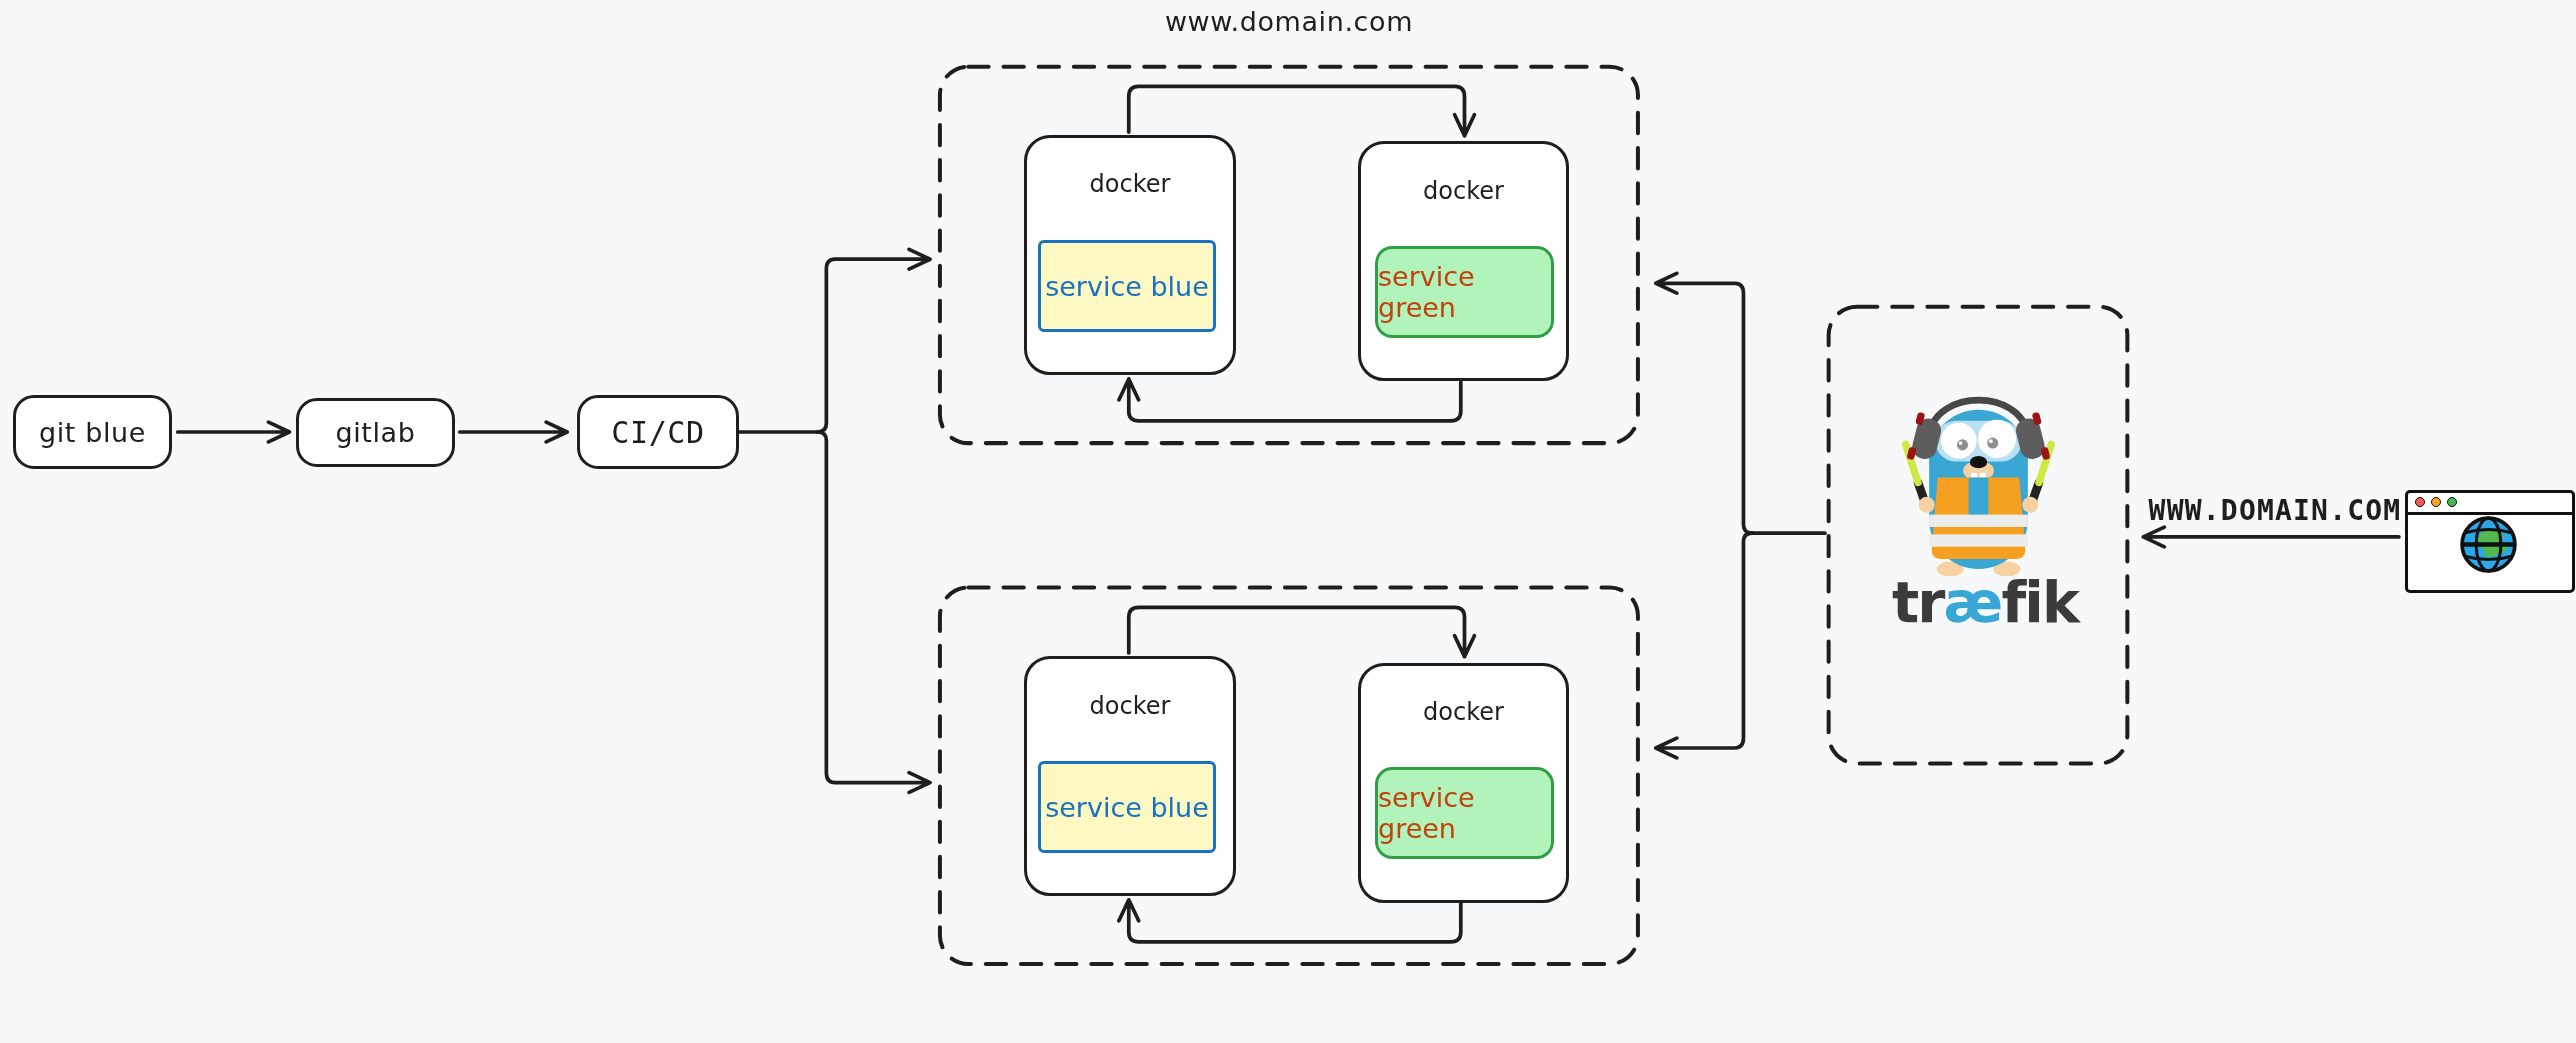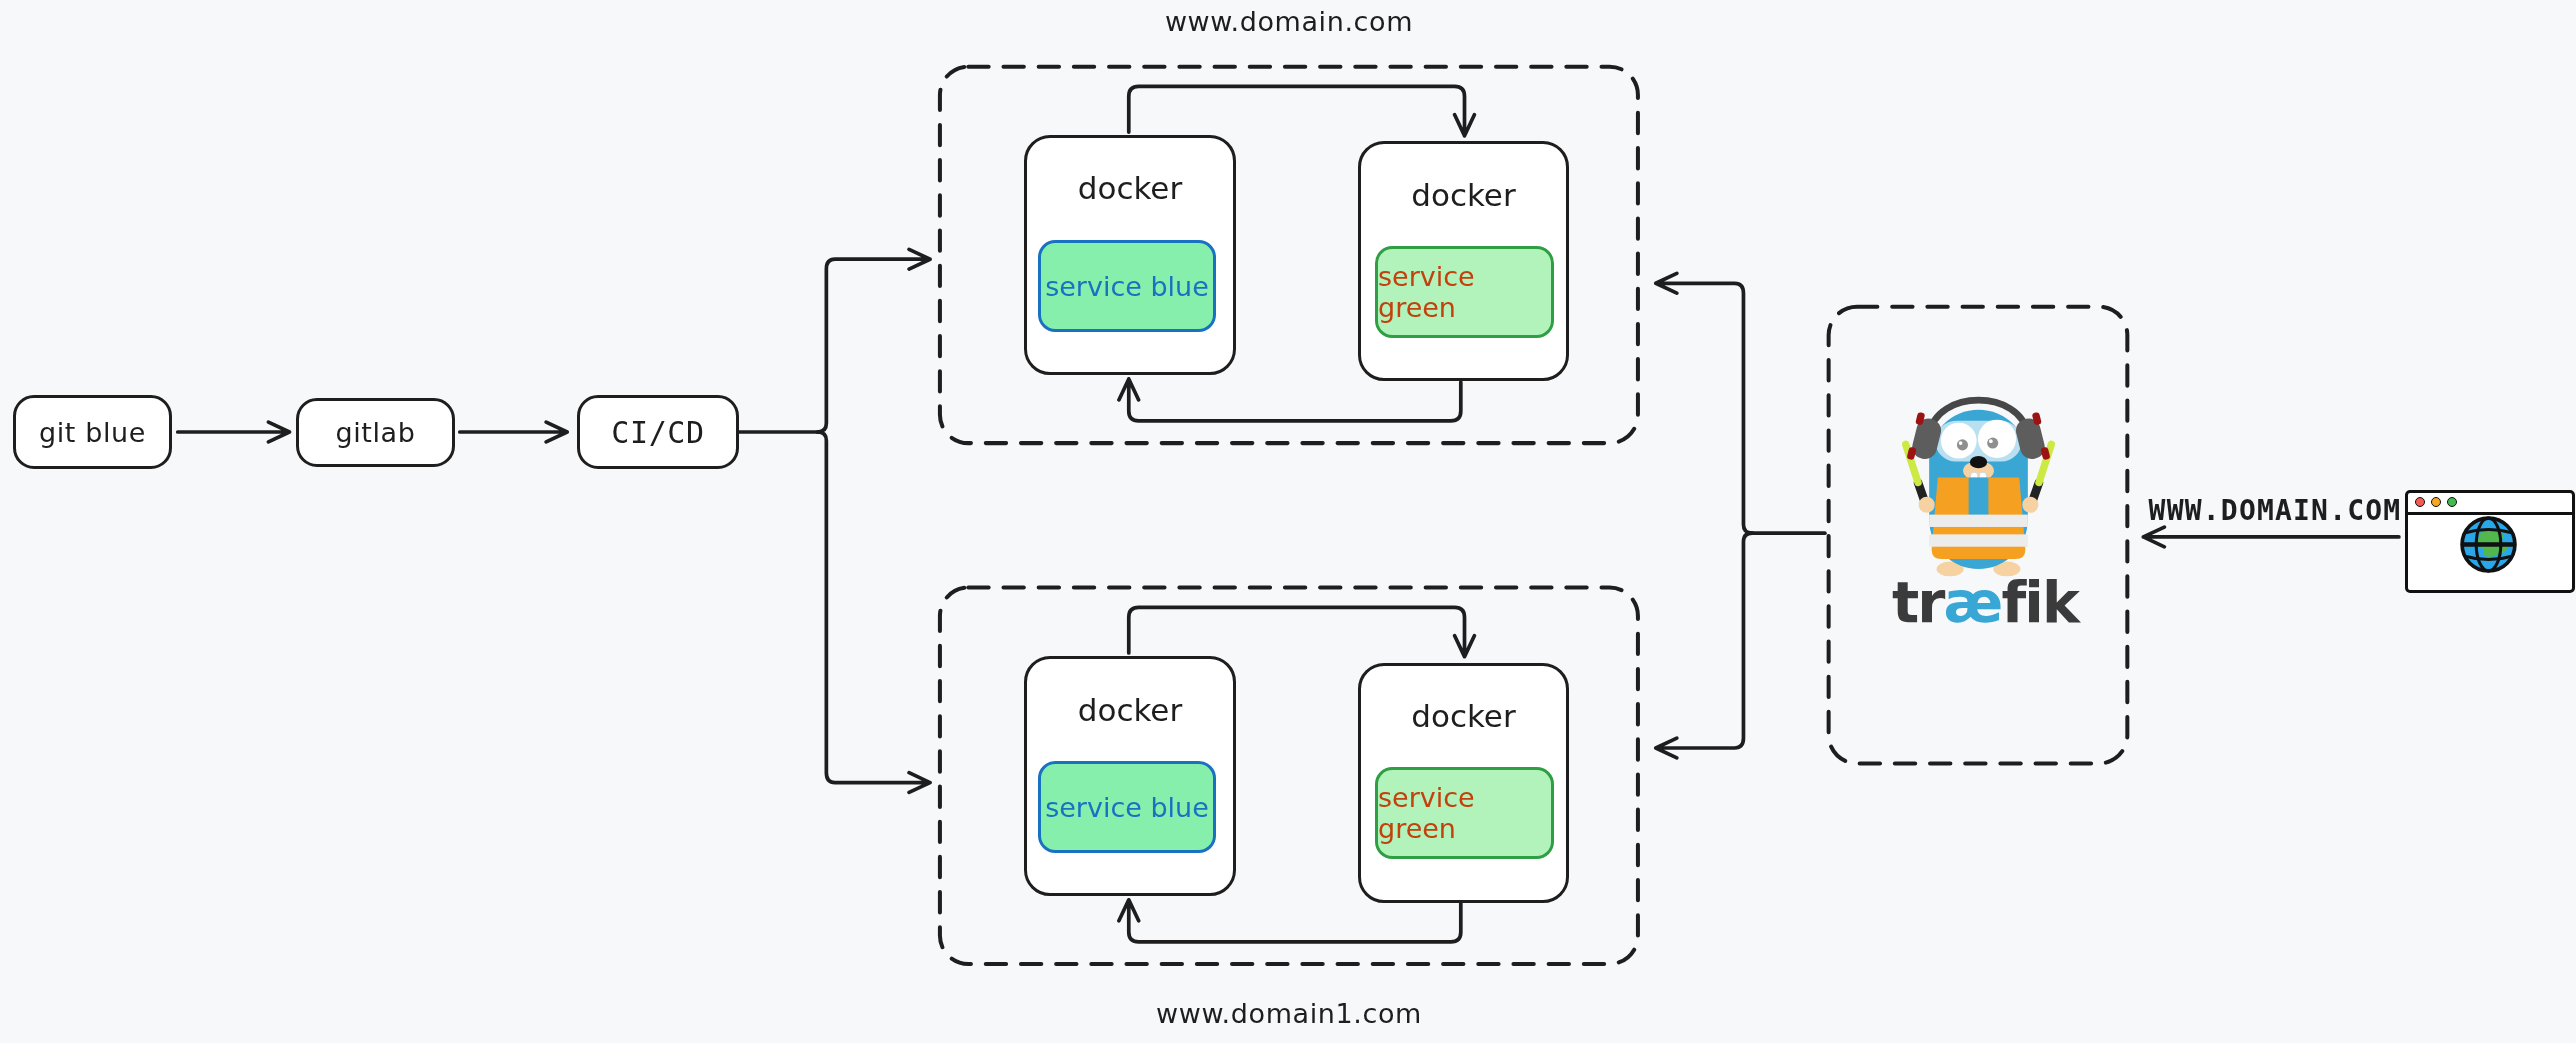--- a/index.html
+++ b/index.html
@@ -7,25 +7,25 @@
           font-family:"DejaVu Sans",sans-serif;color:#1e1e1e;overflow:hidden;}
   .abs{position:absolute;box-sizing:border-box;}
   svg.overlay{position:absolute;left:0;top:0;width:2576px;height:1043px;}
 
   .node{position:absolute;box-sizing:border-box;border:3.1px solid #1e1e1e;border-radius:21px;
         background:#ffffff;display:flex;align-items:center;justify-content:center;
         font-size:27px;letter-spacing:0.6px;}
   .mono{font-family:"DejaVu Sans Mono",monospace;}
 
   .docker-box{position:absolute;box-sizing:border-box;border:3.7px solid #1e1e1e;border-radius:26px;background:#ffffff;}
-  .docker-title{position:absolute;text-align:center;font-size:31px;}
+  .docker-title{position:absolute;text-align:center;font-size:24px;}
 
   .service{position:absolute;box-sizing:border-box;border:3.1px solid;border-radius:17.3px;
            display:flex;align-items:center;justify-content:center;font-size:27px;}
-  .service.blue{background:#86efac;border-color:#1971c2;color:#1971c2;}
+  .service.blue{background:#fef9c3;border-color:#1971c2;color:#1971c2;border-radius:6px;}
   .service.green{background:#b2f2bb;border-color:#2f9e44;color:#c2410c;}
 
   .domain-label{position:absolute;text-align:center;font-size:27px;letter-spacing:0.6px;}
   .request-label{position:absolute;text-align:center;font-size:28px;font-weight:bold;letter-spacing:1.2px;}
 
   .wordmark{position:absolute;text-align:right;font-size:57px;font-weight:bold;letter-spacing:-1.9px;color:#3b3b3b;}
   .wordmark .ae{color:#38a7d5;}
 
   .browser{position:absolute;border:3.1px solid #111;border-radius:5px;background:#fff;}
   .browser-titlebar{height:18.5px;border-bottom:3.1px solid #111;display:flex;align-items:center;gap:5.6px;padding-left:7.4px;}
@@ -82,21 +82,20 @@
   <div class="service blue" style="left:1038px;top:240px;width:178px;height:92px;">
     <span>service blue</span>
   </div>
 
   <div class="docker-box" style="left:1358px;top:141px;width:211px;height:240px;"></div>
   <div class="docker-title" style="left:1358px;top:177px;width:211px;">docker</div>
   <div class="service green" style="left:1375px;top:246px;width:179px;height:92px;">
     <span>service green</span>
   </div>
 
-  <div class="domain-label" style="left:940px;top:998px;width:698px;">www.domain1.com</div>
 
   <div class="docker-box" style="left:1024px;top:656px;width:212px;height:240px;"></div>
   <div class="docker-title" style="left:1024px;top:692px;width:212px;">docker</div>
   <div class="service blue" style="left:1038px;top:761px;width:178px;height:92px;">
     <span>service blue</span>
   </div>
 
   <div class="docker-box" style="left:1358px;top:663px;width:211px;height:240px;"></div>
   <div class="docker-title" style="left:1358px;top:698px;width:211px;">docker</div>
   <div class="service green" style="left:1375px;top:767px;width:179px;height:92px;">

